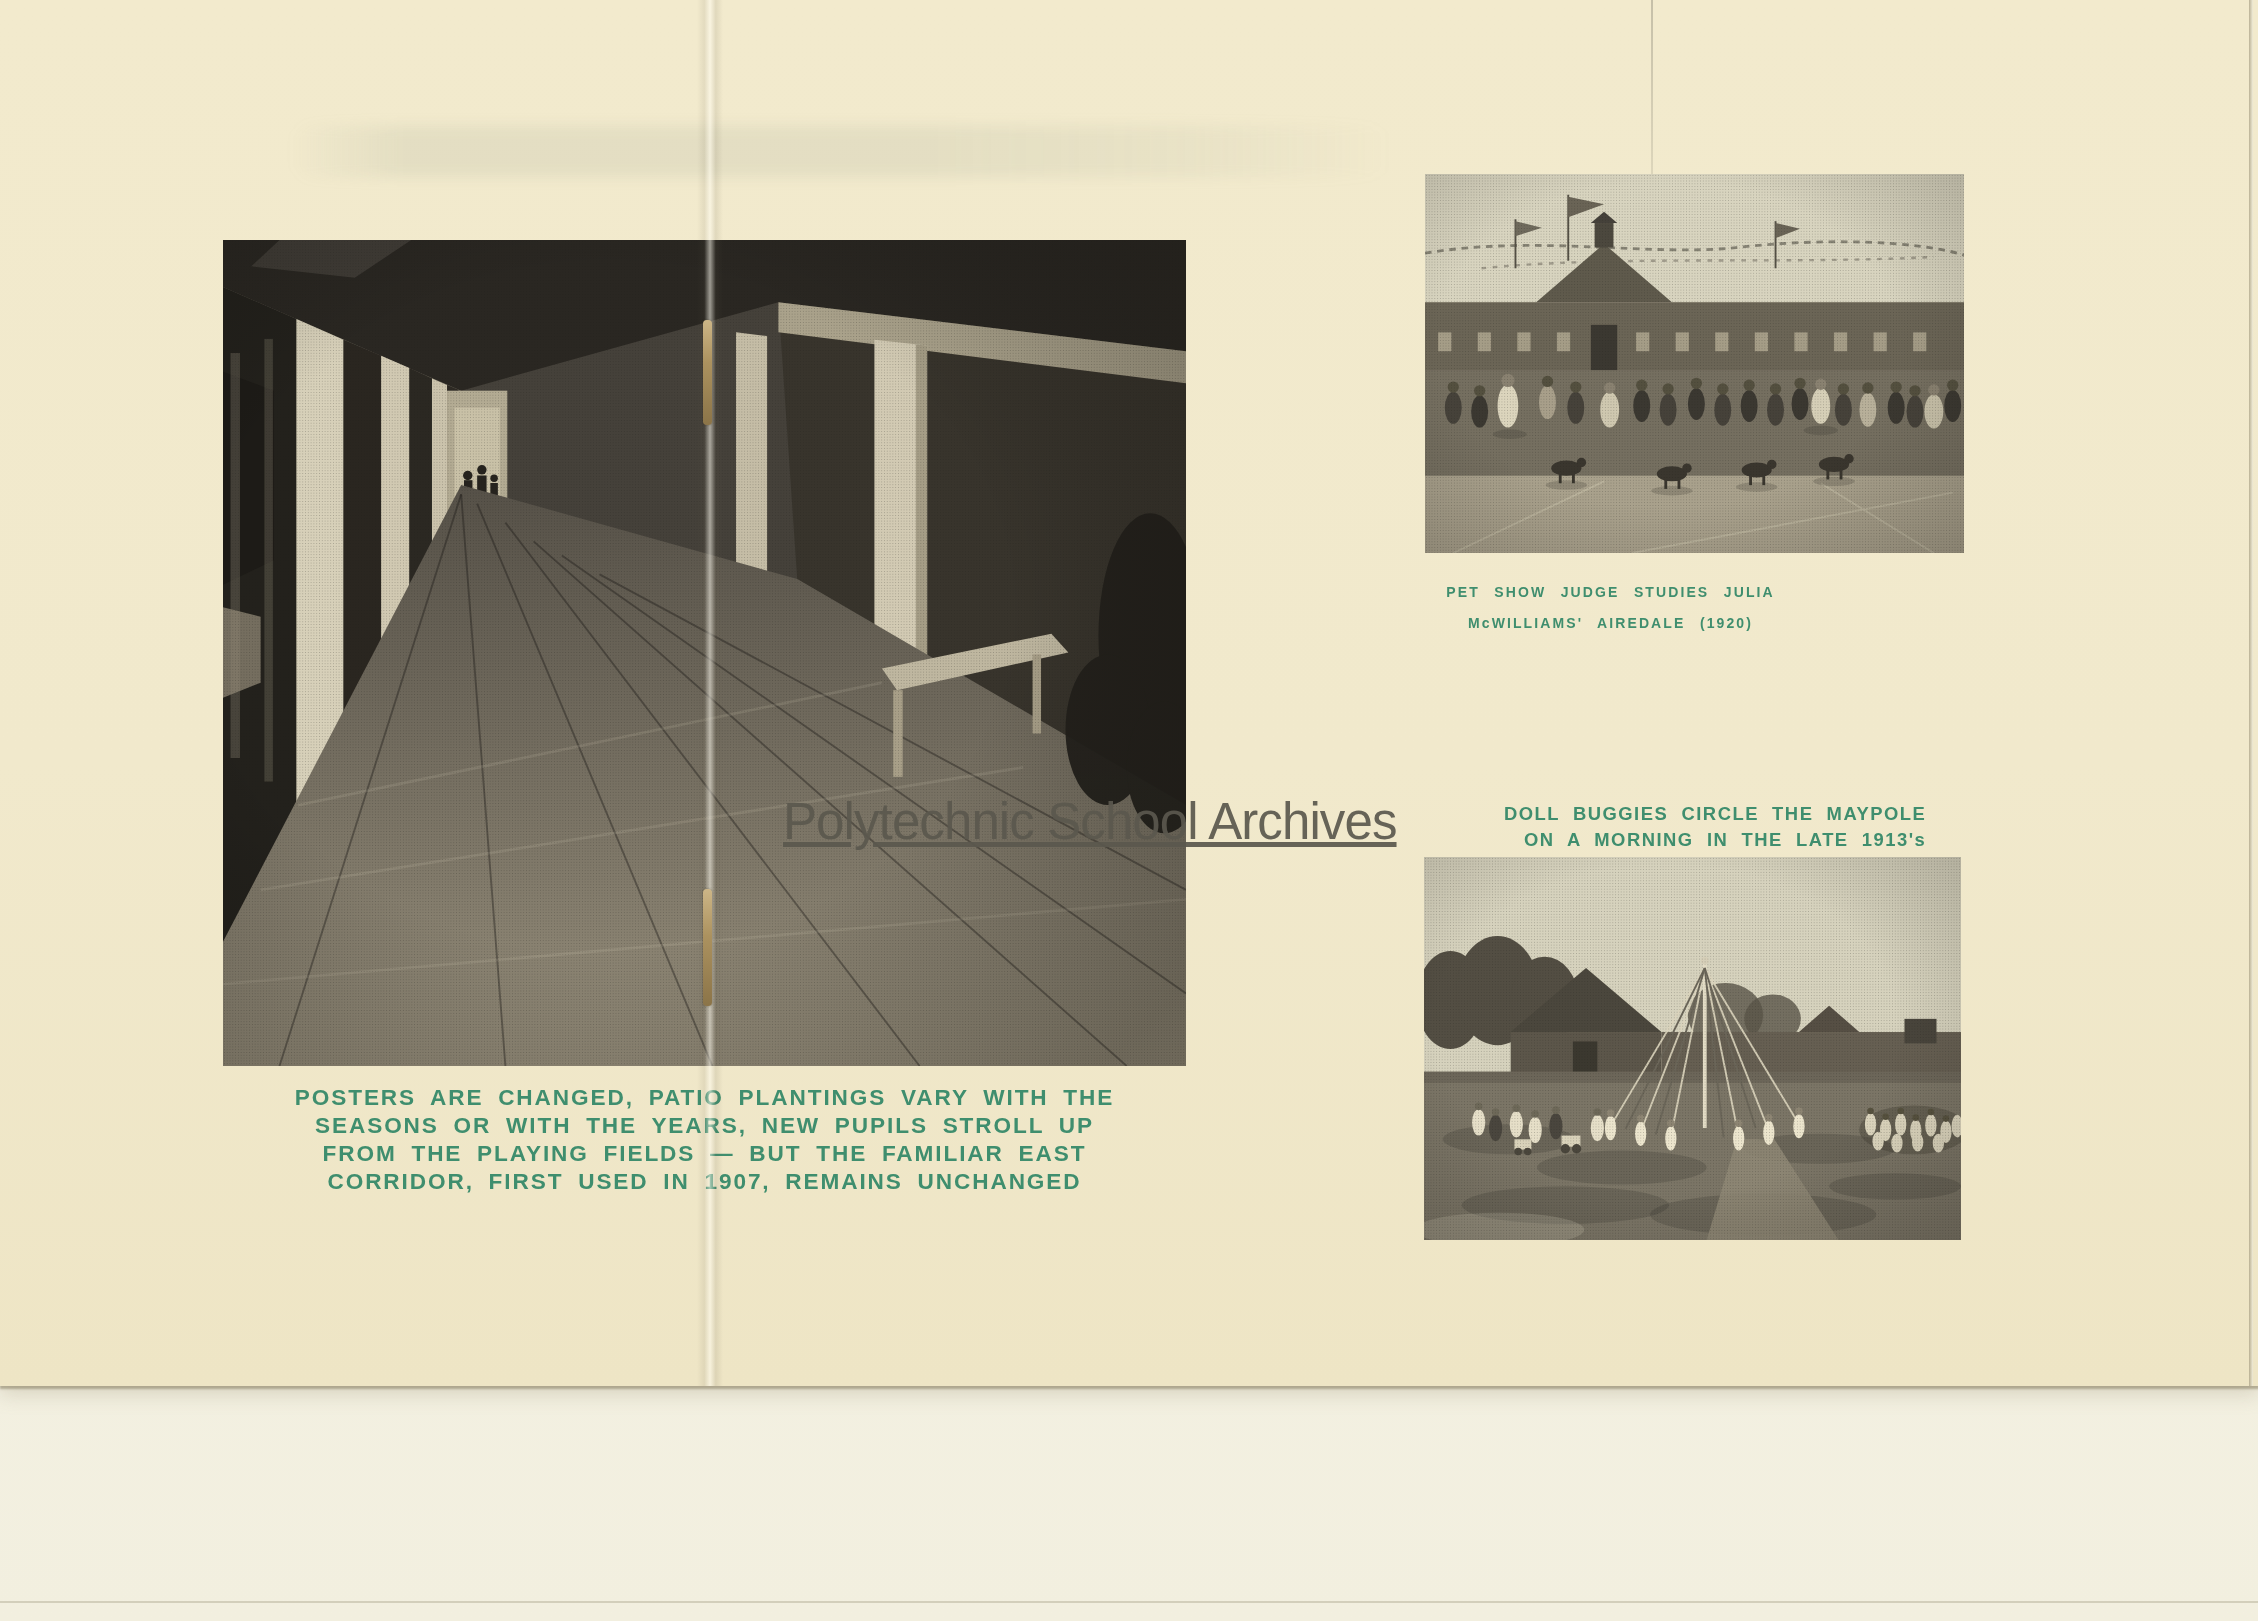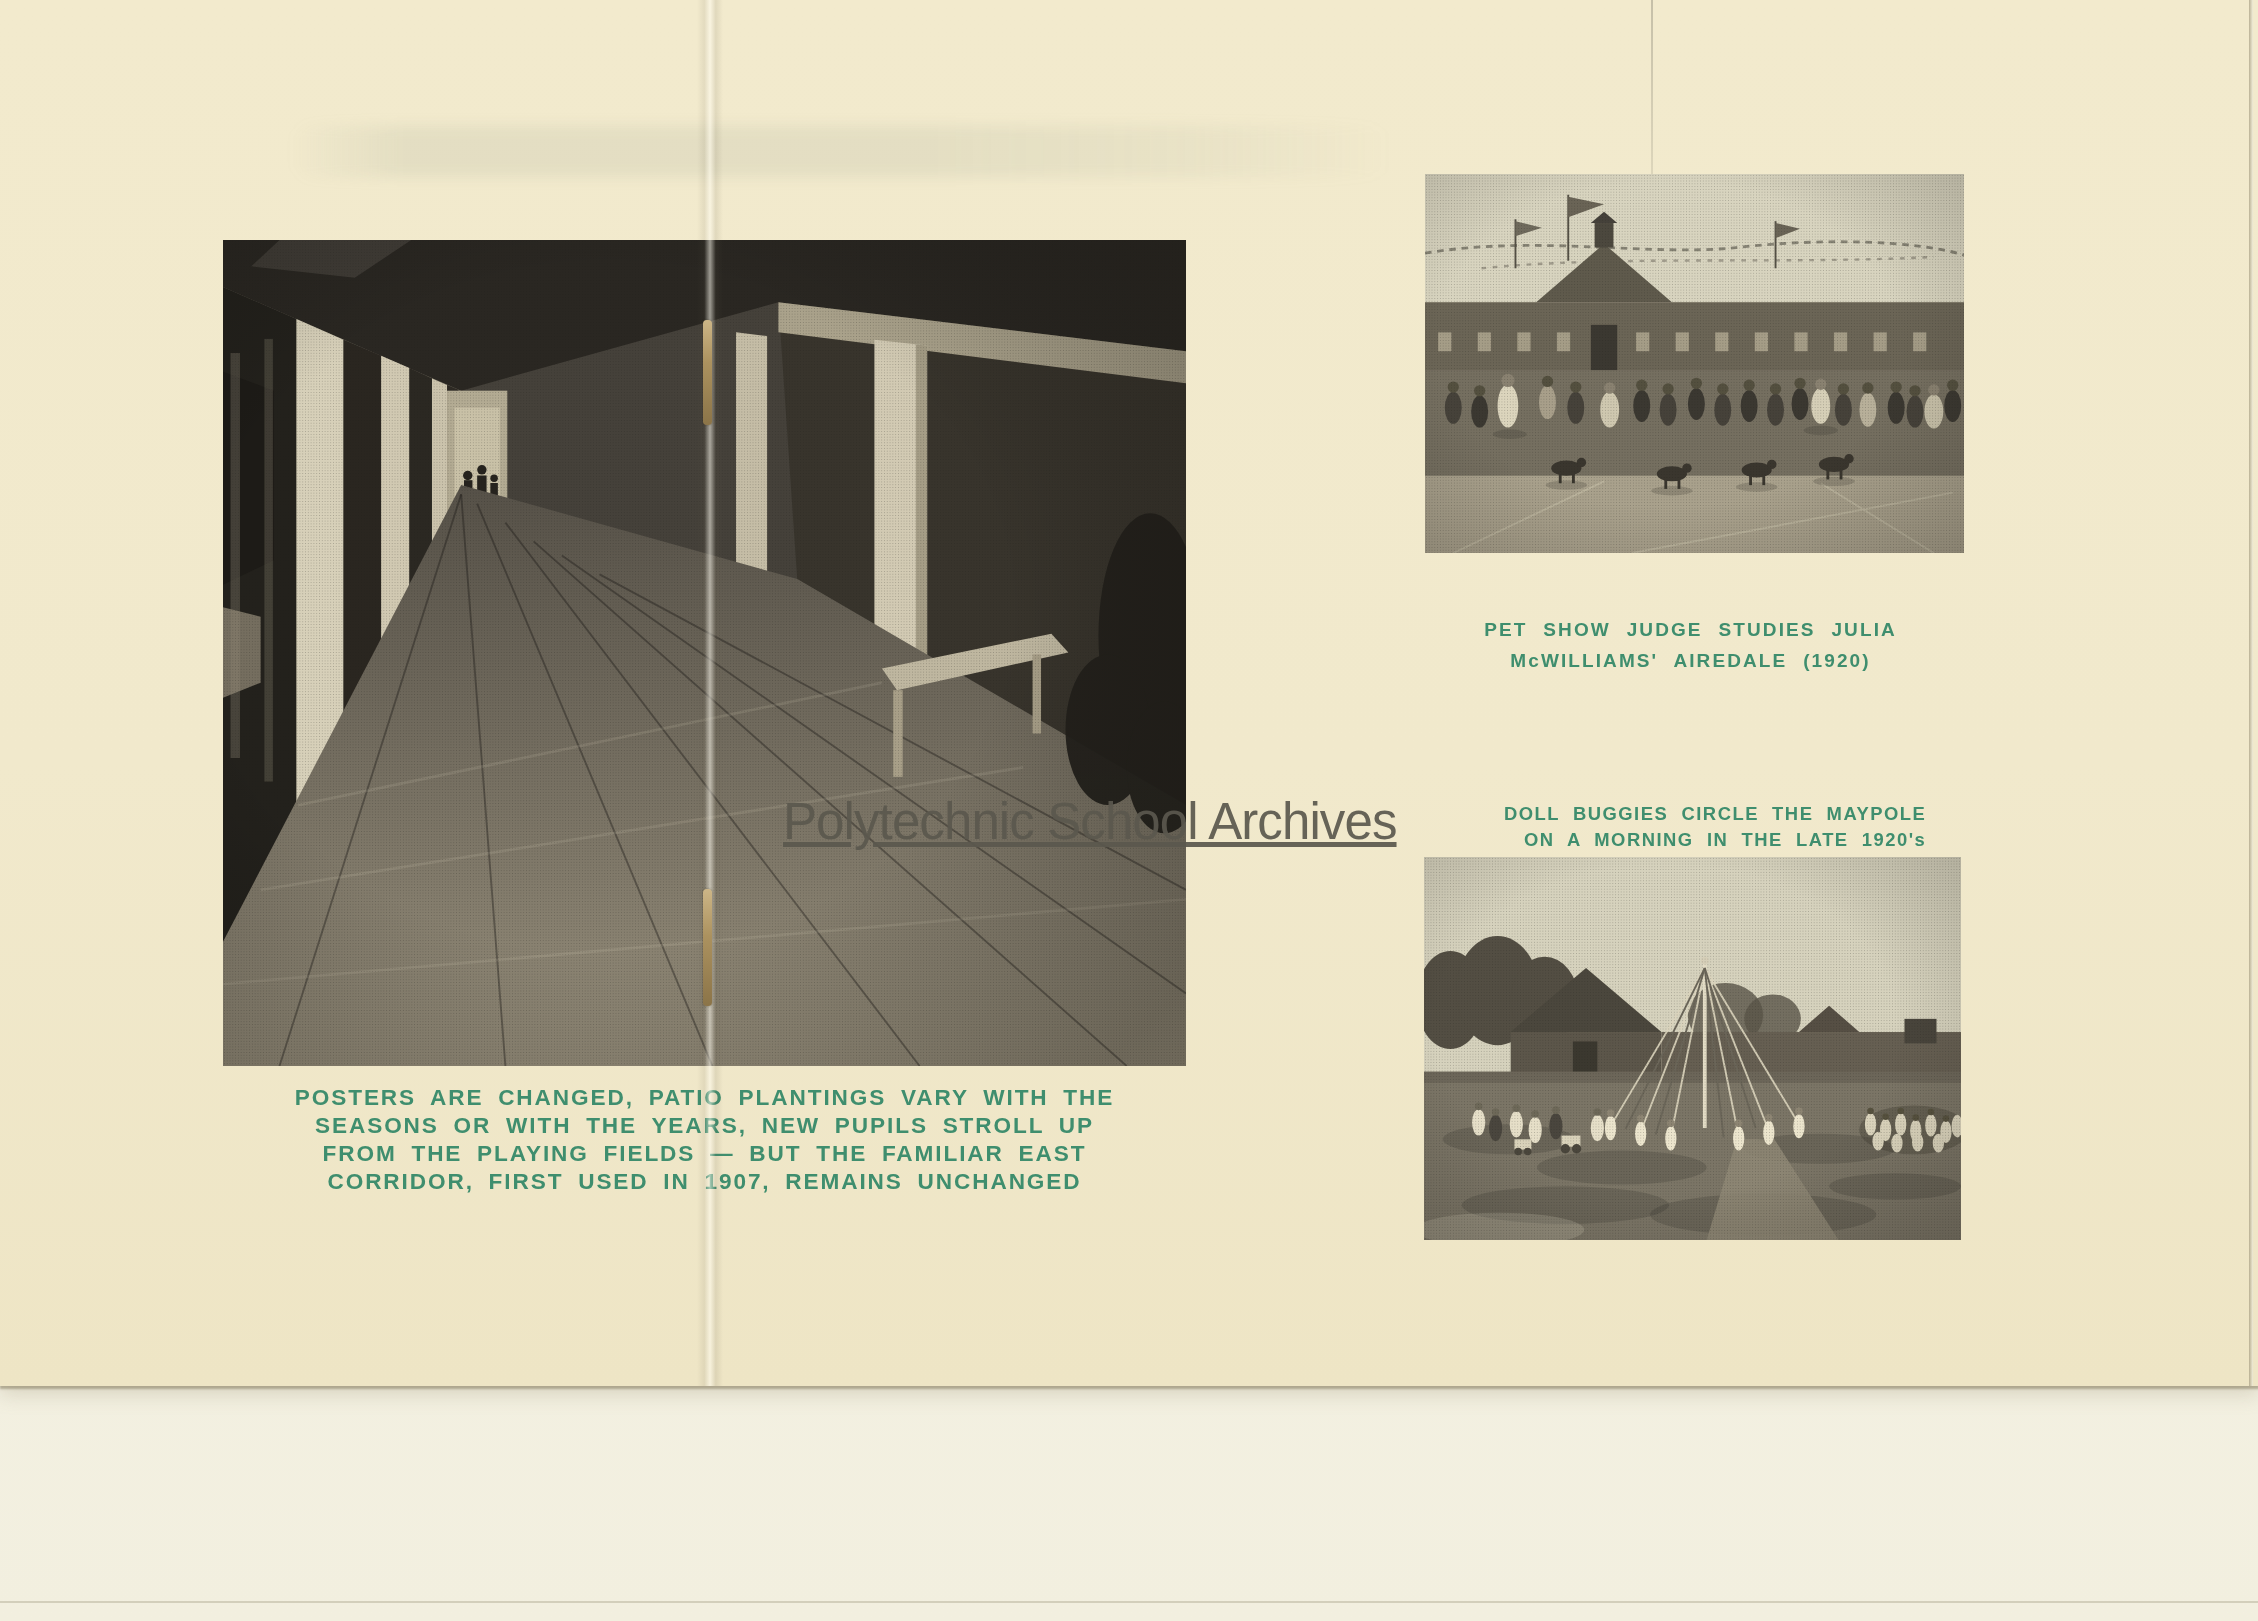--- a/index.html
+++ b/index.html
@@ -58,22 +58,22 @@
   #pet-show-photo{left:1425px;top:174px;width:539px;height:379px;}
   #maypole-photo{left:1424px;top:857px;width:537px;height:383px;}
   
   .caption{position:absolute;color:var(--caption-green,#3f8e6e);font-weight:700;z-index:3;}
   .caption .line{display:block;white-space:nowrap;}
   #corridor-caption{
     left:223px;top:1084px;width:963px;text-align:center;
     font-size:22.6px;line-height:28px;letter-spacing:1.9px;word-spacing:6.6px;
   }
   #pet-caption{
-    left:1421px;top:577px;width:539px;text-align:center;
-    font-size:19px;line-height:31px;letter-spacing:2.1px;word-spacing:8.5px;margin-top:37px;
+    left:1341px;top:577px;width:539px;text-align:center;
+    font-size:14px;line-height:31px;letter-spacing:2.1px;word-spacing:8.5px;
   }
   #maypole-caption{
     left:1504px;top:801px;text-align:right;
     font-size:18.4px;line-height:26px;letter-spacing:1.5px;word-spacing:6.6px;
   }
   
   .watermark{
     position:absolute;left:783px;top:792px;z-index:5;
     font-size:51px;font-weight:400;letter-spacing:-0.9px;
     color:var(--watermark-gray,#5b584e);opacity:.92;white-space:nowrap;text-decoration:underline;
@@ -295,21 +295,21 @@
 
   <div class="caption" id="pet-caption">
     <span class="line">PET SHOW JUDGE STUDIES JULIA</span>
     <span class="line">McWILLIAMS' AIREDALE (1920)</span>
   </div>
 
   <div class="watermark">Polytechnic School Archives</div>
 
   <div class="caption" id="maypole-caption">
     <span class="line">DOLL BUGGIES CIRCLE THE MAYPOLE</span>
-    <span class="line">ON A MORNING IN THE LATE 1920's</span>
+    <span class="line">ON A MORNING IN THE LATE 1913's</span>
   </div>
 
   <figure class="photo" id="maypole-photo" style="margin:0;">
     <svg viewBox="0 0 570 407" preserveAspectRatio="none">
       <rect width="570" height="407" fill="#d6d2bd"></rect>
       <g fill="#534e43">
         <ellipse cx="28" cy="152" rx="36" ry="52"></ellipse>
         <ellipse cx="78" cy="142" rx="44" ry="58"></ellipse>
         <ellipse cx="128" cy="152" rx="36" ry="46"></ellipse>
       </g>

